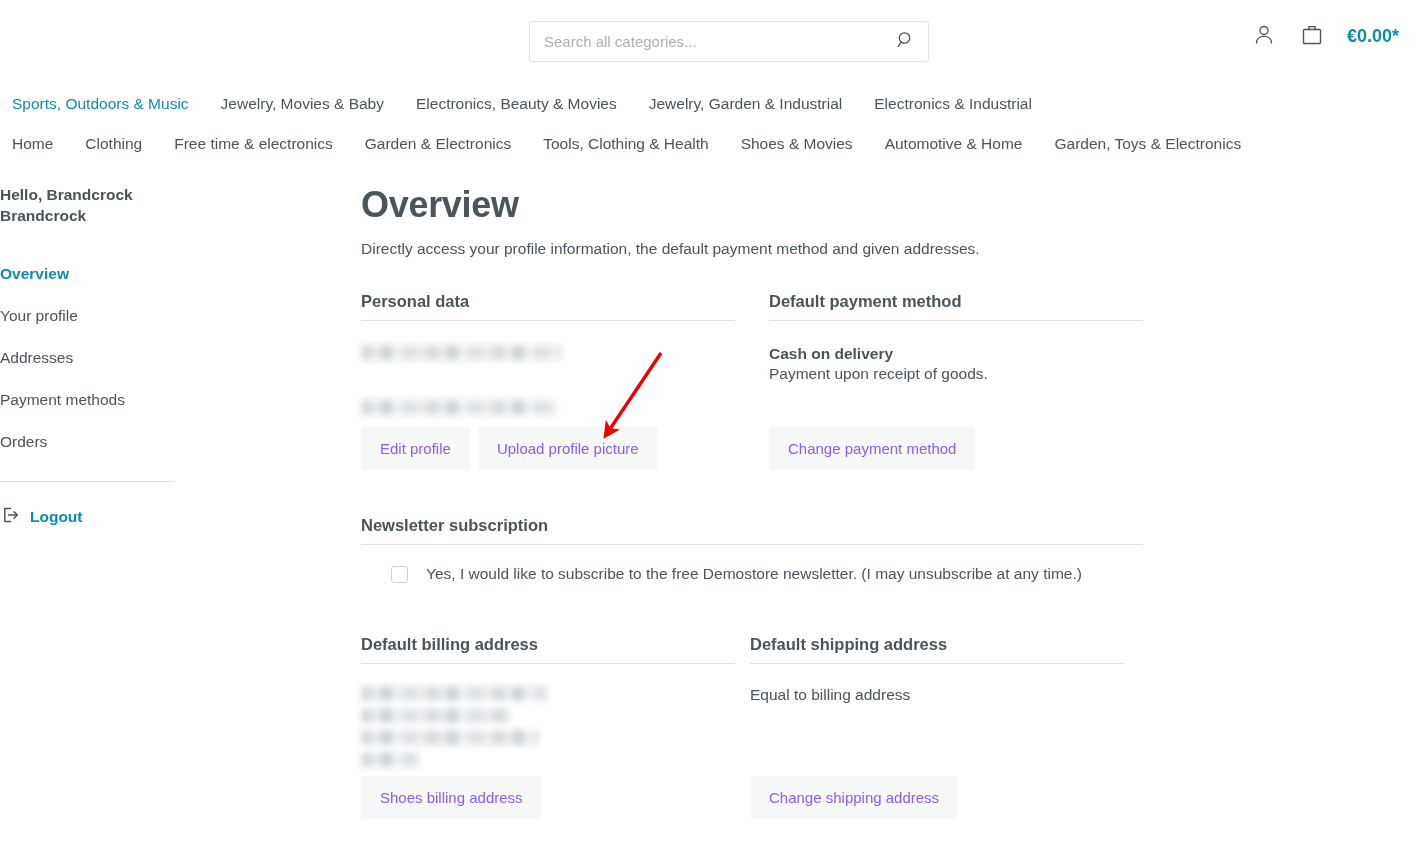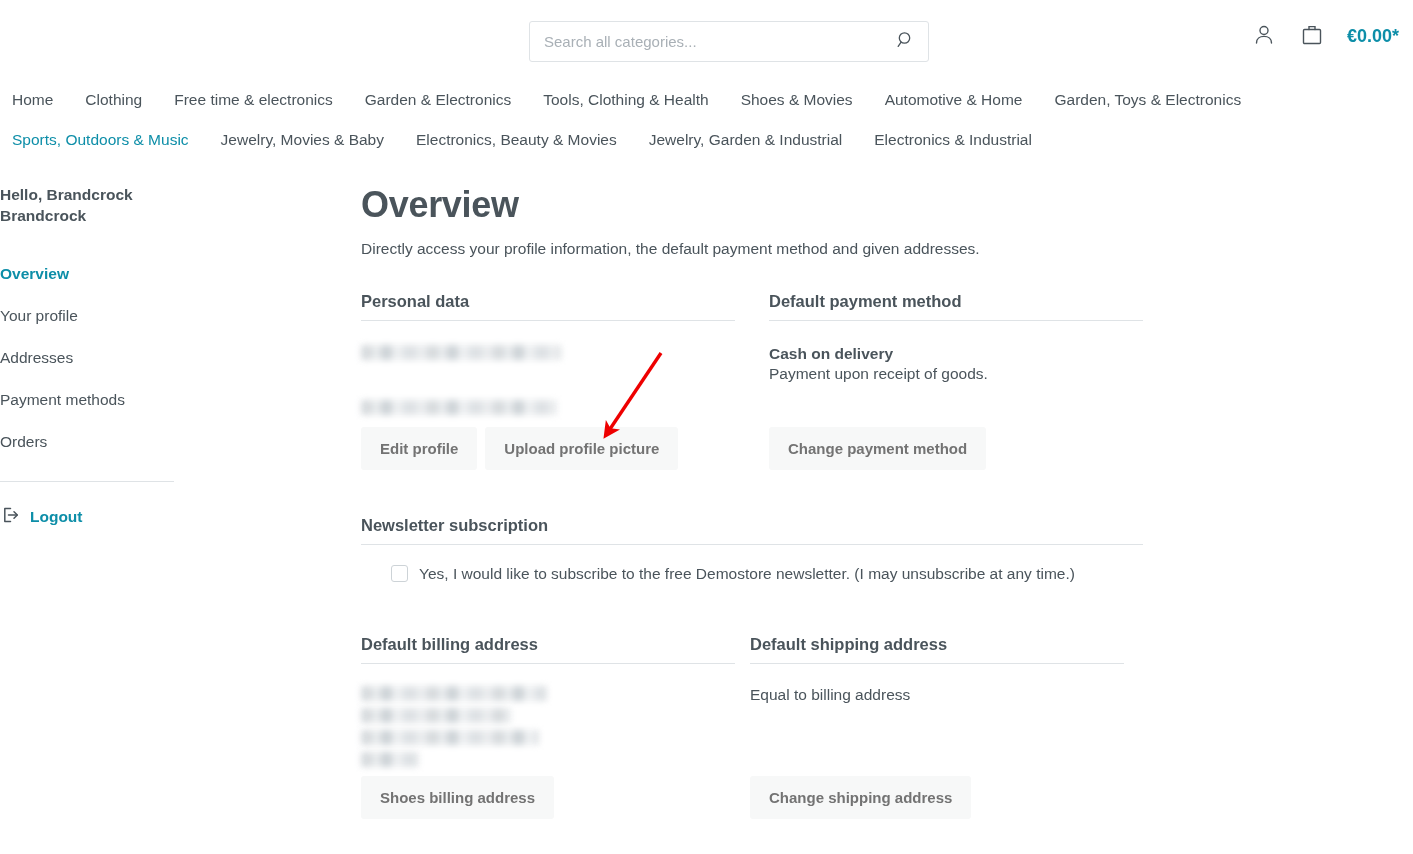--- a/index.html
+++ b/index.html
@@ -210,22 +210,22 @@
     color: #4a545b;
   }
 
   .btn {
     display: inline-block;
     background: #f7f8f8;
     border: 1px solid transparent;
     border-radius: 3px;
     font-family: "Liberation Sans", sans-serif;
     font-size: 15px;
-    font-weight: 700;
-    color: #737373;
+    font-weight: 400;
+    color: #8b5cf6;
     padding: 13px 18px;
     cursor: pointer;
     line-height: 1;
     white-space: nowrap;
   }
   .btn-row { display: flex; gap: 8px; }
 
   
   .blur-block { position: relative; }
   .blur-line {
@@ -240,22 +240,22 @@
         #dde1e4 42px, #dde1e4 55px,
         #e9ebed 55px, #e9ebed 66px);
     filter: blur(3px);
     opacity: 0.95;
     margin-bottom: 7px;
   }
 
   
   .newsletter-row {
     display: flex;
-    align-items: flex-start;
-    gap: 11px;
+    align-items: flex-end;
+    gap: 18px;
     padding-left: 30px;
   }
   .checkbox {
     width: 17px; height: 17px;
     border: 1px solid #cdd3d7;
     border-radius: 3px;
     background: #fff;
     flex: 0 0 17px;
     cursor: pointer;
   }
@@ -309,36 +309,36 @@
           <rect x="4.5" y="7.5" width="17" height="14" rx="1" stroke="#4a545b" stroke-width="1.4"></rect>
           <path d="M10 7.5V4.6h6v2.9" stroke="#4a545b" stroke-width="1.4" stroke-linecap="round"></path>
         </svg>
       </span>
     </button>
     <span class="cart-price">€0.00*</span>
   </div>
 </div>
 
 <nav class="nav">
+  <div class="nav-row row2">
+    <a class="nav-item active">Sports, Outdoors &amp; Music</a>
+    <a class="nav-item">Jewelry, Movies &amp; Baby</a>
+    <a class="nav-item">Electronics, Beauty &amp; Movies</a>
+    <a class="nav-item">Jewelry, Garden &amp; Industrial</a>
+    <a class="nav-item">Electronics &amp; Industrial</a>
+  </div>
   <div class="nav-row row1">
     <a class="nav-item">Home</a>
     <a class="nav-item">Clothing</a>
     <a class="nav-item">Free time &amp; electronics</a>
     <a class="nav-item">Garden &amp; Electronics</a>
     <a class="nav-item">Tools, Clothing &amp; Health</a>
     <a class="nav-item">Shoes &amp; Movies</a>
     <a class="nav-item">Automotive &amp; Home</a>
     <a class="nav-item">Garden, Toys &amp; Electronics</a>
-  </div>
-  <div class="nav-row row2">
-    <a class="nav-item active">Sports, Outdoors &amp; Music</a>
-    <a class="nav-item">Jewelry, Movies &amp; Baby</a>
-    <a class="nav-item">Electronics, Beauty &amp; Movies</a>
-    <a class="nav-item">Jewelry, Garden &amp; Industrial</a>
-    <a class="nav-item">Electronics &amp; Industrial</a>
   </div>
 </nav>
 
 <div class="page">
 
   <aside class="sidebar">
     <div class="greeting">Hello, Brandcrock Brandcrock</div>
     <ul class="side-nav">
       <li>
         <a class="side-link active">Overview</a>

